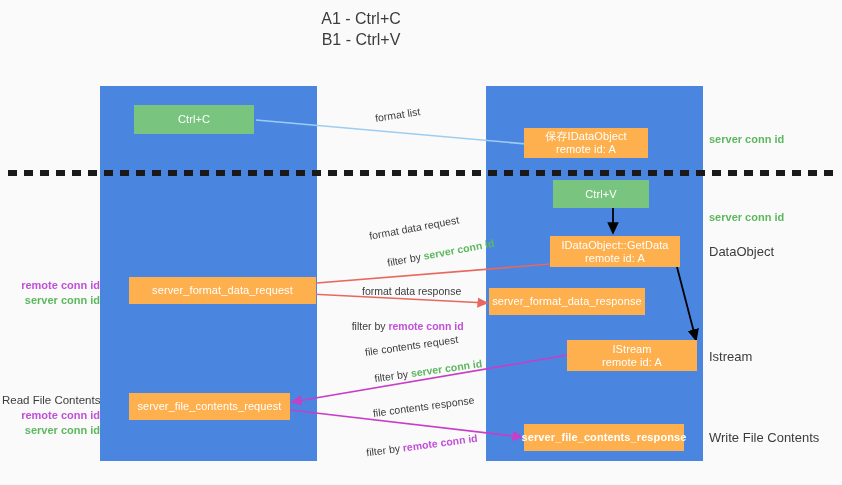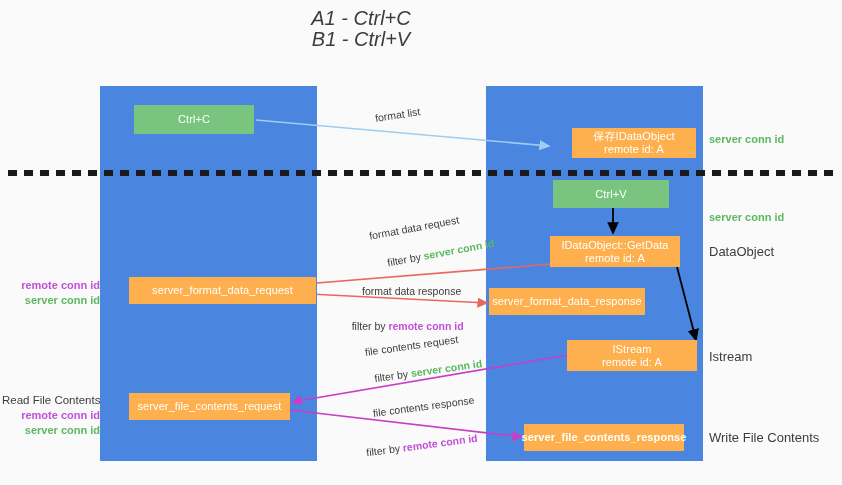--- a/index.html
+++ b/index.html
@@ -26,25 +26,24 @@
     height: 485px;
     pointer-events: none;
   }
   .abs { position: absolute; }
 
   
   .title {
     left: 0; top: 8px;
     width: 722px;
     text-align: center;
-    font-size: 20px;
+    font-size: 16px;
     line-height: 21px;
     color: #3c3c3c;
     white-space: pre;
-    font-style: italic;
   }
 
   
   .col-head {
     text-align: center;
     font-size: 11.5px;
     line-height: 14px;
     color: #3c3c3c;
     white-space: pre;
   }
@@ -150,26 +149,26 @@
   </div>
 
   <div class="abs node orange" style="left:129px; top:277px; width:187px; height:27px;">
     <span>server_format_data_request</span>
   </div>
 
   <div class="abs node orange" style="left:129px; top:393px; width:161px; height:27px;">
     <span>server_file_contents_request</span>
   </div>
 
-  <div class="abs node orange" style="left:572px; top:128px; width:124px; height:30px;">
+  <div class="abs node orange" style="left:524px; top:128px; width:124px; height:30px;">
     <span>保存IDataObject</span>
     <span class="sub">remote id: A</span>
   </div>
 
-  <div class="abs node green" style="left:553px; top:180px; width:116px; height:28px;">
+  <div class="abs node green" style="left:553px; top:180px; width:96px; height:28px;">
     <span>Ctrl+V</span>
   </div>
 
   <div class="abs node orange" style="left:550px; top:236px; width:130px; height:31px;">
     <span>IDataObject::GetData</span>
     <span class="sub">remote id: A</span>
   </div>
 
   <div class="abs node orange" style="left:489px; top:288px; width:156px; height:27px;">
     <span>server_format_data_response</span>

